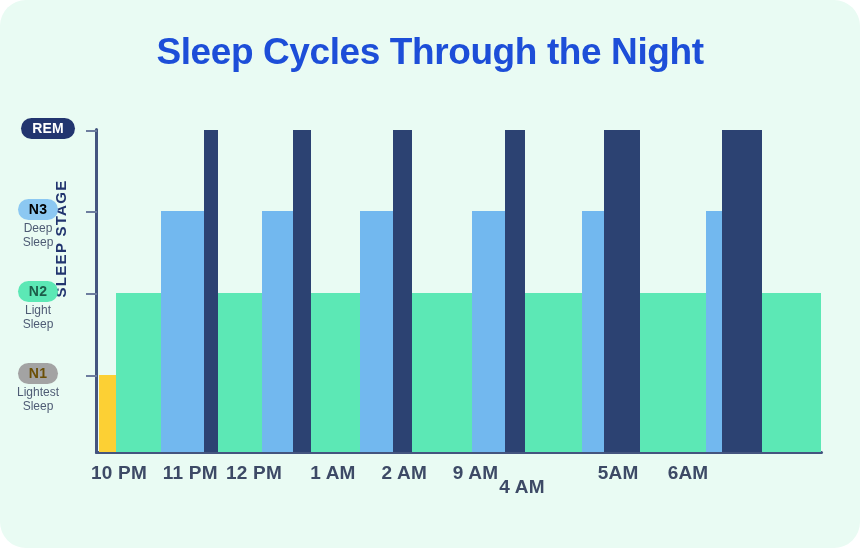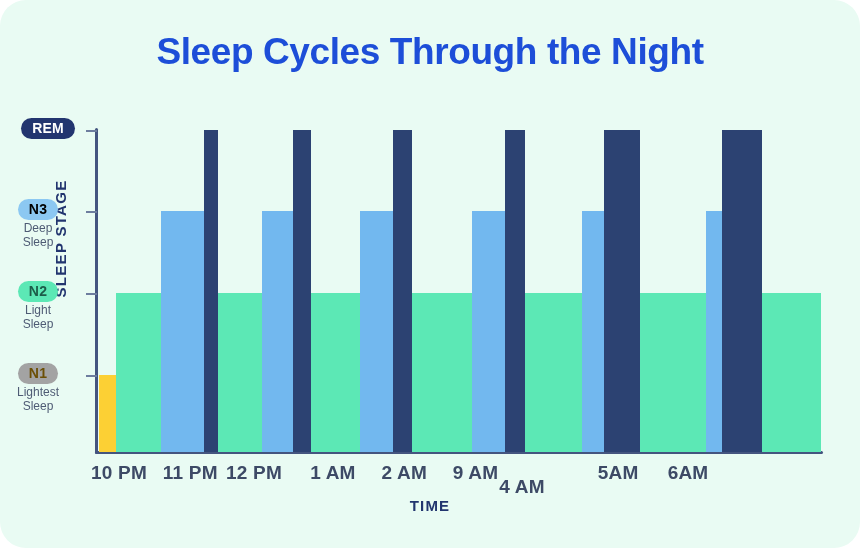--- a/index.html
+++ b/index.html
@@ -197,15 +197,14 @@
       <div class="x-tick-label" style="left: 150.3px;">11 PM</div>
       <div class="x-tick-label" style="left: 214px;">12 PM</div>
       <div class="x-tick-label" style="left: 292.9px;">1 AM</div>
       <div class="x-tick-label" style="left: 364.2px;">2 AM</div>
       <div class="x-tick-label" style="left: 435.5px;">9 AM</div>
       <div class="x-tick-label" style="left: 482px; margin-top: 14px;">4 AM</div>
       <div class="x-tick-label" style="left: 578.1px;">5AM</div>
       <div class="x-tick-label" style="left: 648px;">6AM</div>
     </div>
 
-  <div id="x-axis-title">TIME</div>
 
 </div>
 
 </body></html>

